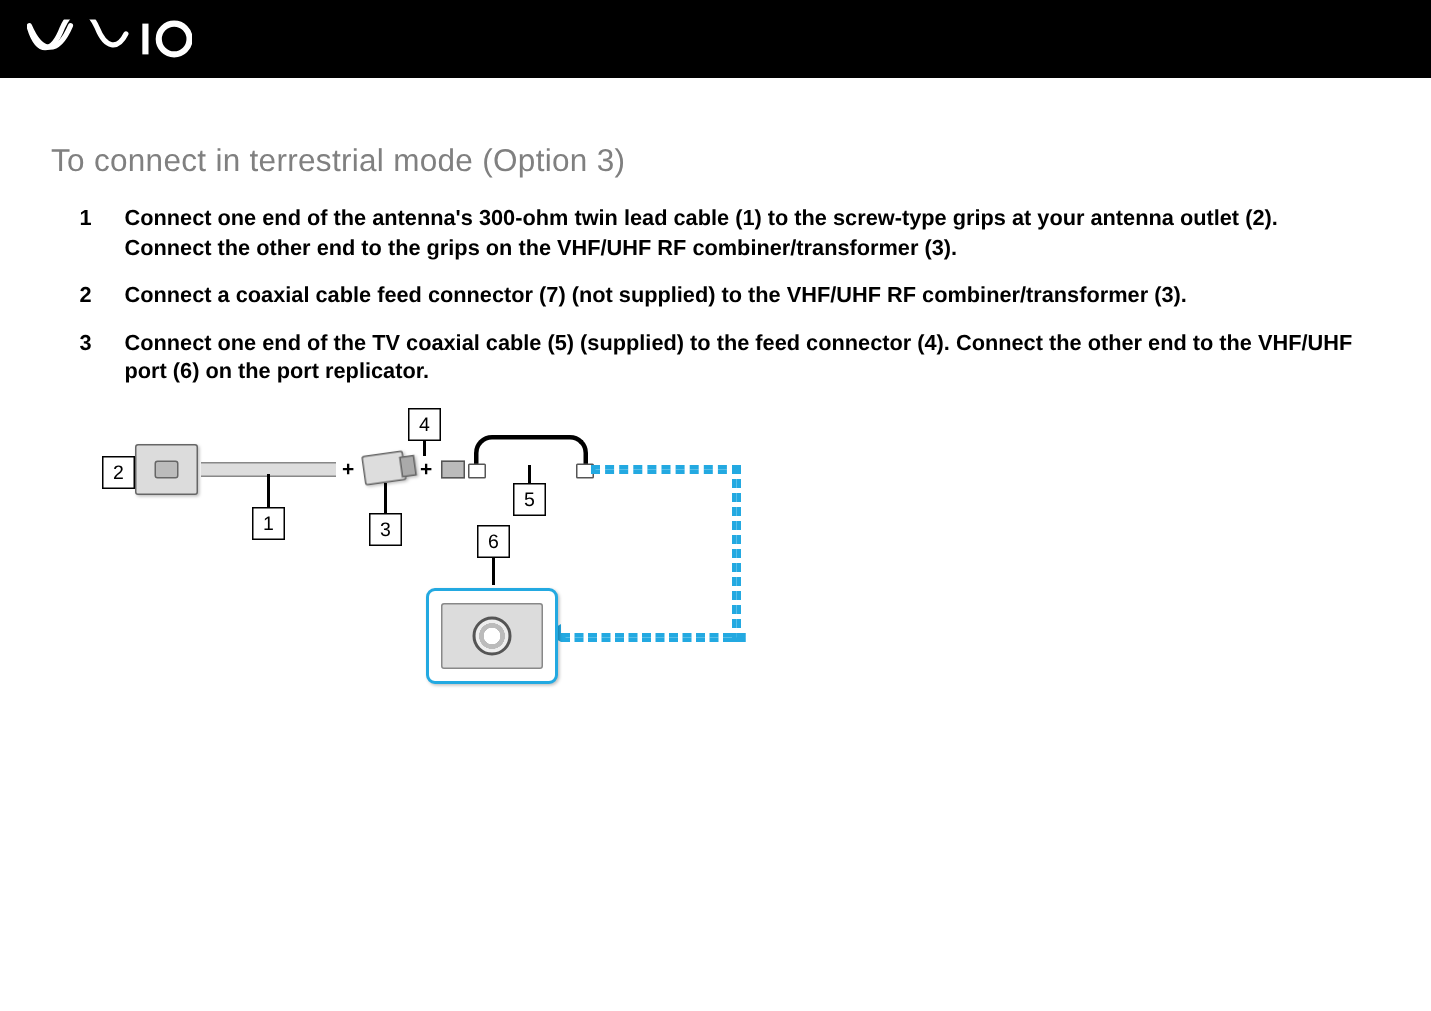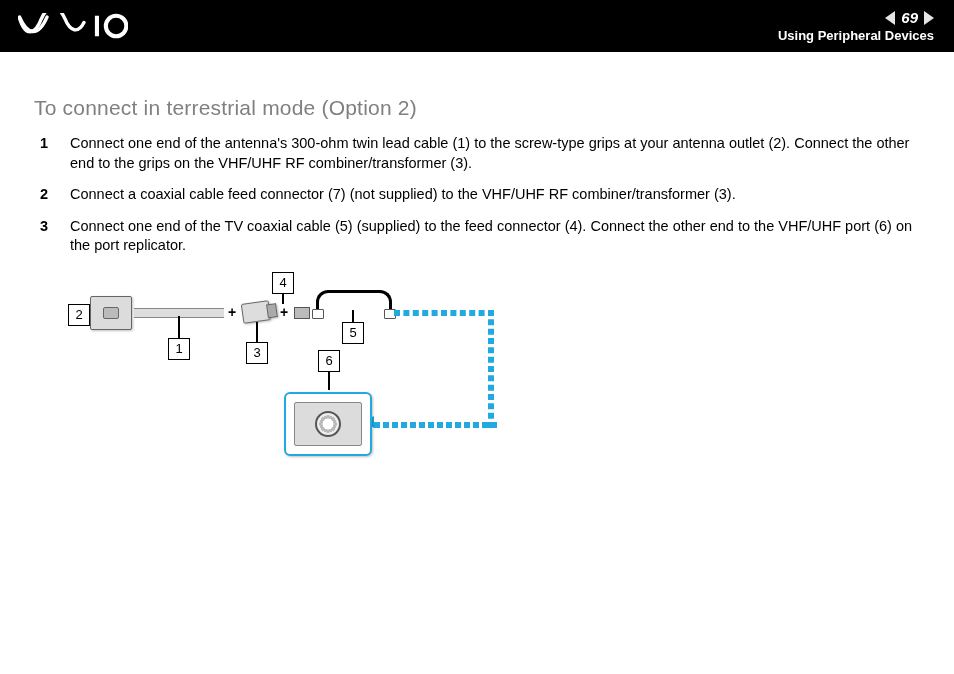--- a/index.html
+++ b/index.html
@@ -62,26 +62,27 @@
     top: 96px;
   }
   .heading {
     color: #808080;
     font-size: 21px;
     font-weight: 400;
     margin-bottom: 14px;
     letter-spacing: .2px;
   }
   ol.steps {
-    margin: 4px;
+    margin: 17px;
     padding: 0 0 0 28px;
     list-style: none;
     counter-reset: step;
     font-size: 14.5px;
     line-height: 1.35;
+    font-weight: bold;
   }
   ol.steps > li {
     counter-increment: step;
     position: relative;
     margin-bottom: 12px;
     padding-left: 4px;
   }
   ol.steps > li::before {
     content: counter(step);
     position: absolute;
@@ -224,32 +225,24 @@
     <svg width="110" height="26" viewBox="0 0 160 38">
       <g fill="none" stroke="#fff" stroke-width="5" stroke-linecap="round">
         <path d="M2 6 C 14 34, 30 34, 42 6 C 54 -22, 70 -??"></path>
       </g>
 
       <path d="M2 8 C 10 34, 24 34, 34 8 C 44 -14, 58 -14, 68 8 C 76 28, 88 30, 96 14" fill="none" stroke="#fff" stroke-width="5" stroke-linecap="round"></path>
       <rect x="112" y="4" width="6" height="30" fill="#fff"></rect>
       <circle cx="143" cy="19" r="15" fill="none" stroke="#fff" stroke-width="6"></circle>
     </svg>
   </div>
-  <div class="topright">
-    <div class="nav">
-      <span class="tri left"></span>
-      <span class="pagenum">69</span>
-      <span class="tri right"></span>
-    </div>
-    <div class="section-label">Using Peripheral Devices</div>
-  </div>
 </div>
 
 <div class="content">
-  <div class="heading">To connect in terrestrial mode (Option 2)</div>
+  <div class="heading">To connect in terrestrial mode (Option 3)</div>
   <ol class="steps">
     <li><span>Connect one end of the antenna's 300-ohm twin lead cable (1) to the screw-type grips at your antenna outlet (2). Connect the other end to the grips on the VHF/UHF RF combiner/transformer (3).</span></li>
     <li><span>Connect a coaxial cable feed connector (7) (not supplied) to the VHF/UHF RF combiner/transformer (3).</span></li>
     <li><span>Connect one end of the TV coaxial cable (5) (supplied) to the feed connector (4). Connect the other end to the VHF/UHF port (6) on the port replicator.</span></li>
   </ol>
 </div>
 
 <div class="diagram">
 
   <div class="wallplate small shadow" style="left:22px; top:16px;">

